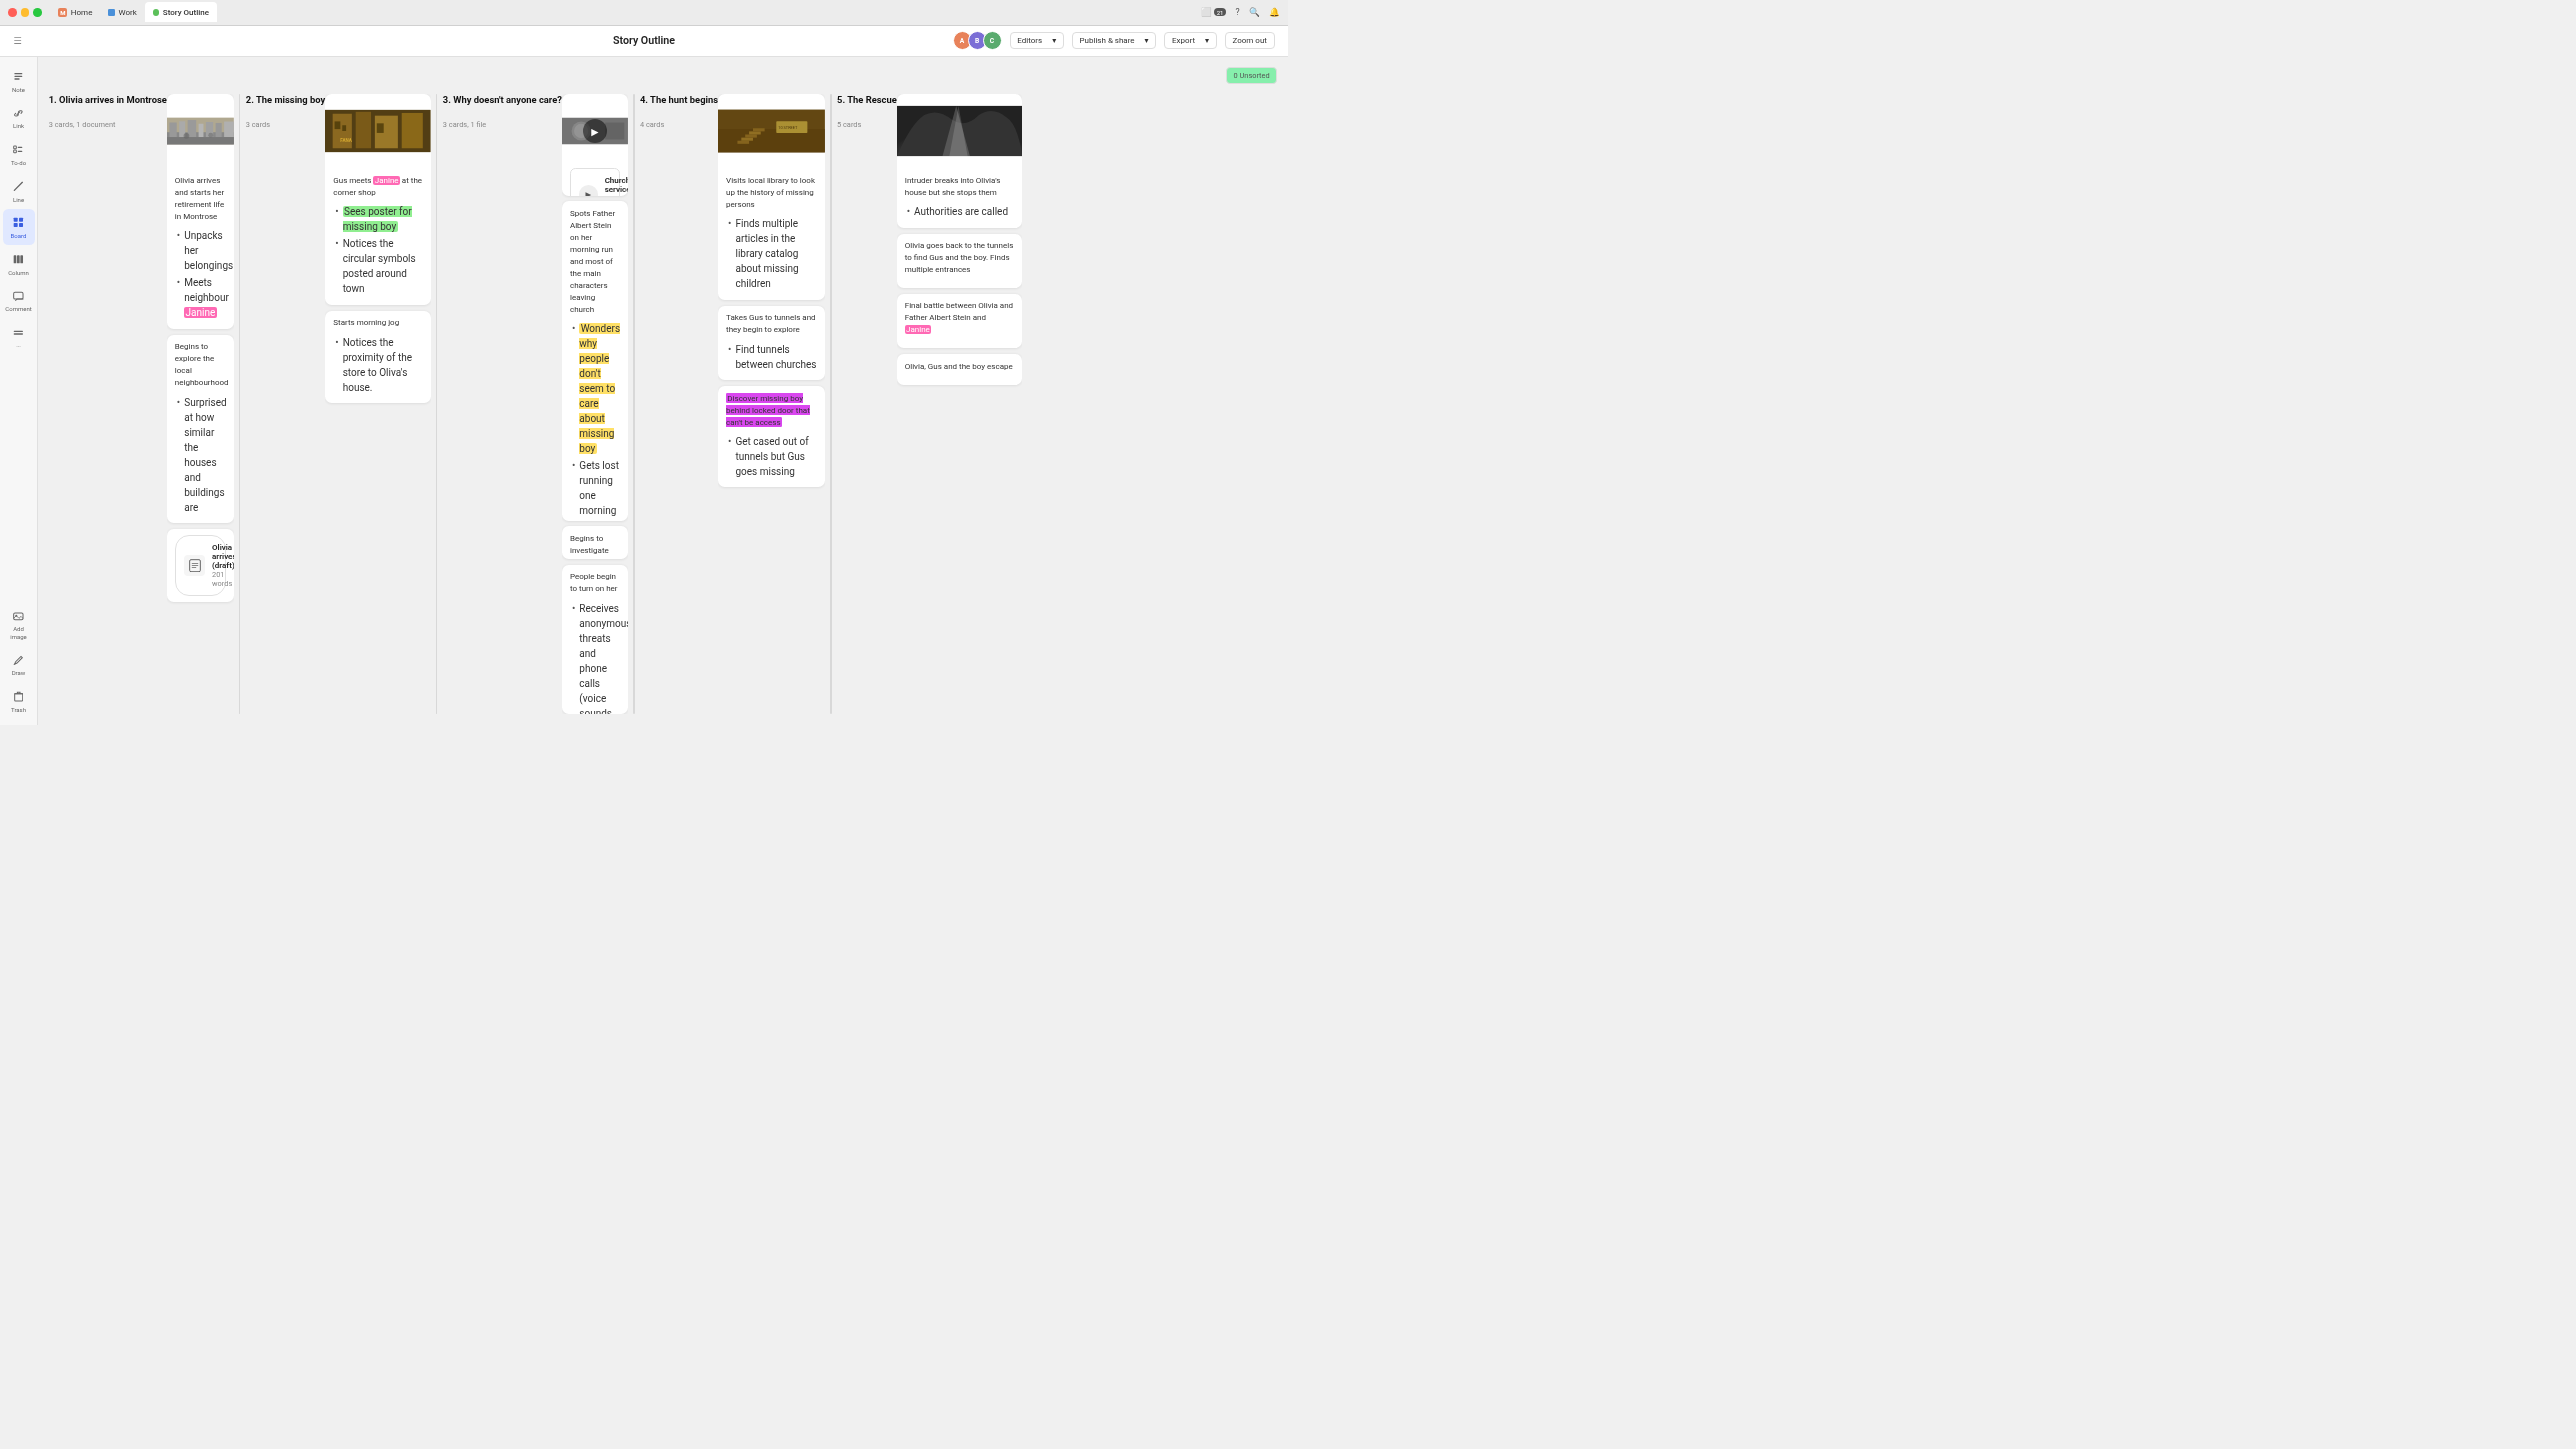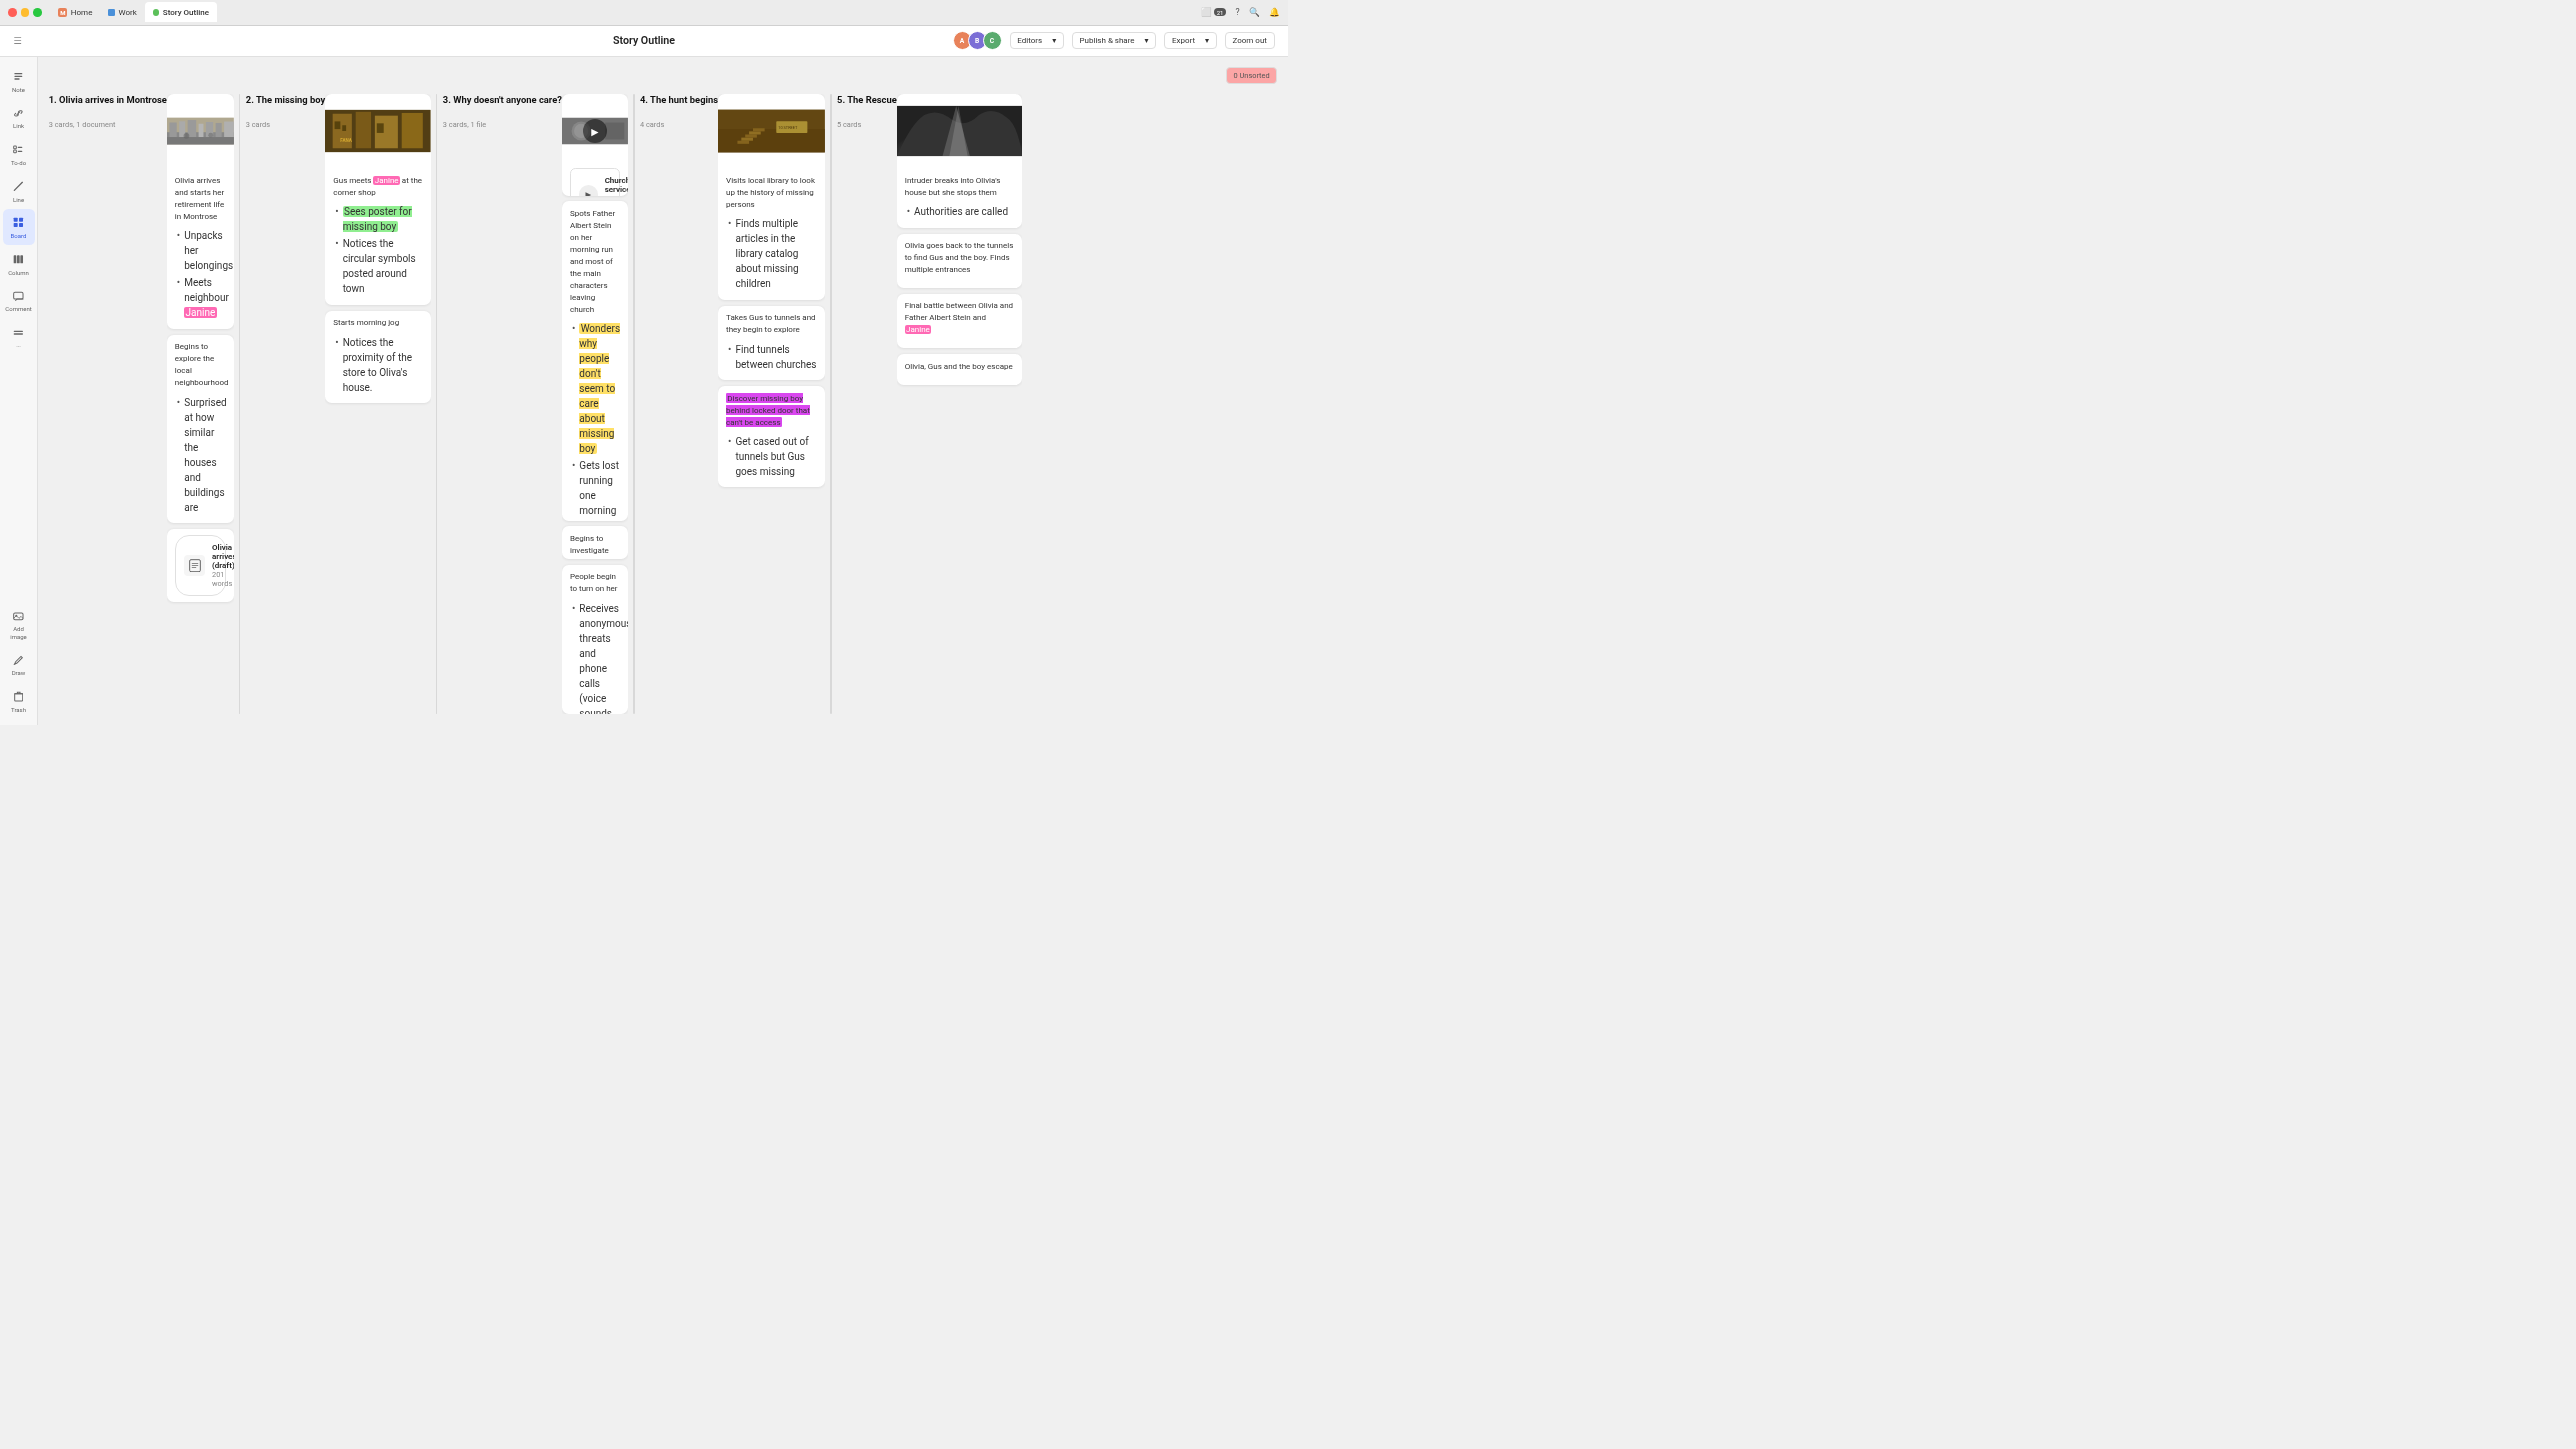--- a/index.html
+++ b/index.html
@@ -198,21 +198,21 @@
       flex: 1;
       overflow-x: auto;
       overflow-y: hidden;
       padding: 10.7px;
       display: flex;
       flex-direction: column;
     }
     .unsorted-btn {
       align-self: flex-end;
       margin-bottom: 5.4px;
-      background: #fca5a5;
+      background: #86efac;
       border: 0.7px solid #ddd;
       border-radius: 4px;
       padding: 2.7px 6.7px;
       font-size: 7.4px;
       color: #555;
       cursor: pointer;
       display: flex;
       align-items: center;
       gap: 2.7px;
     }

